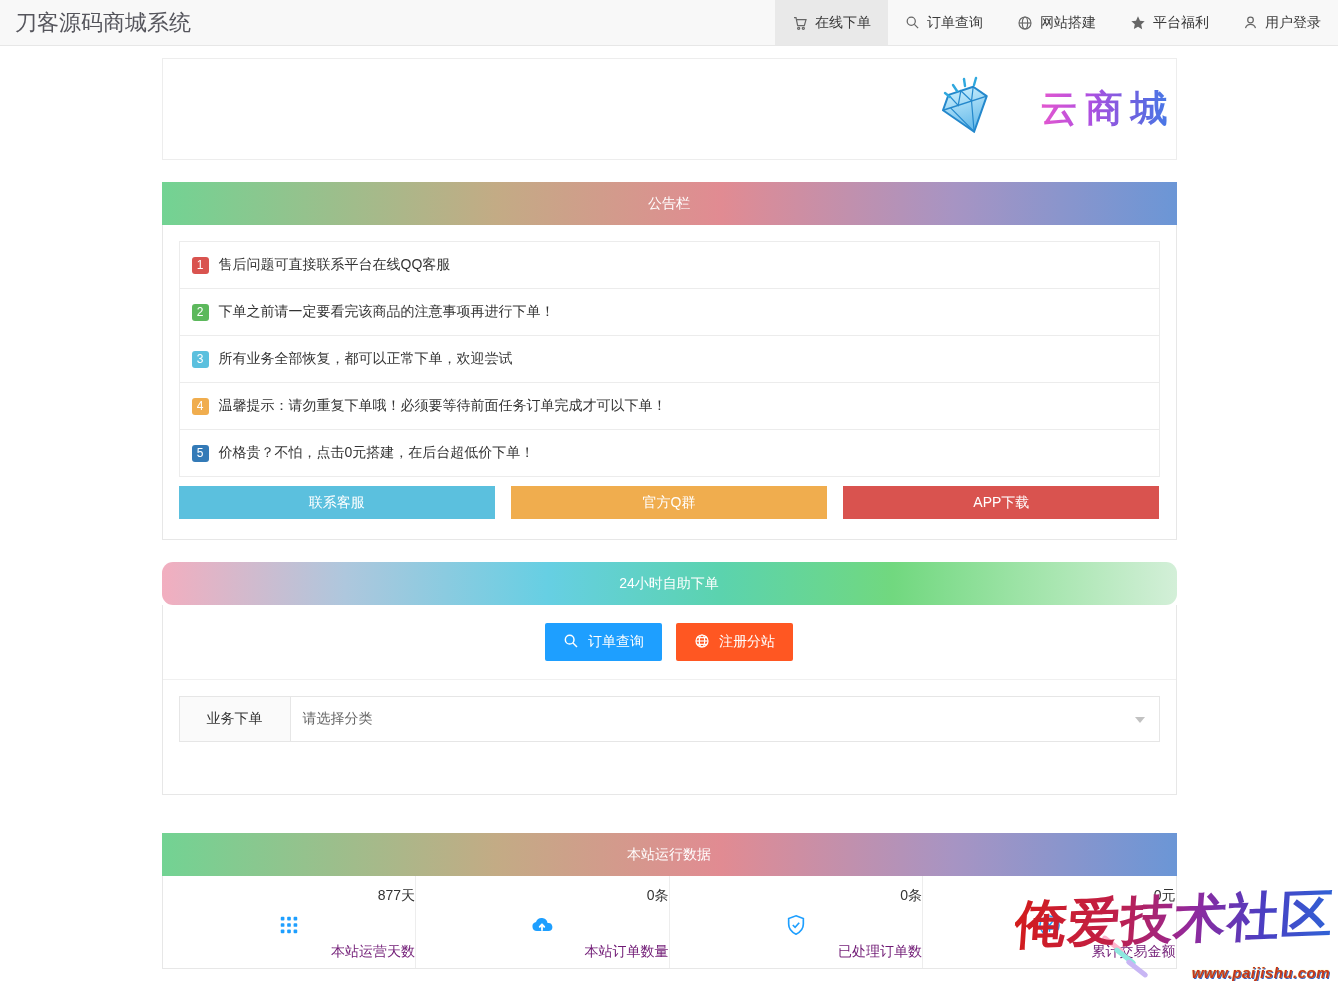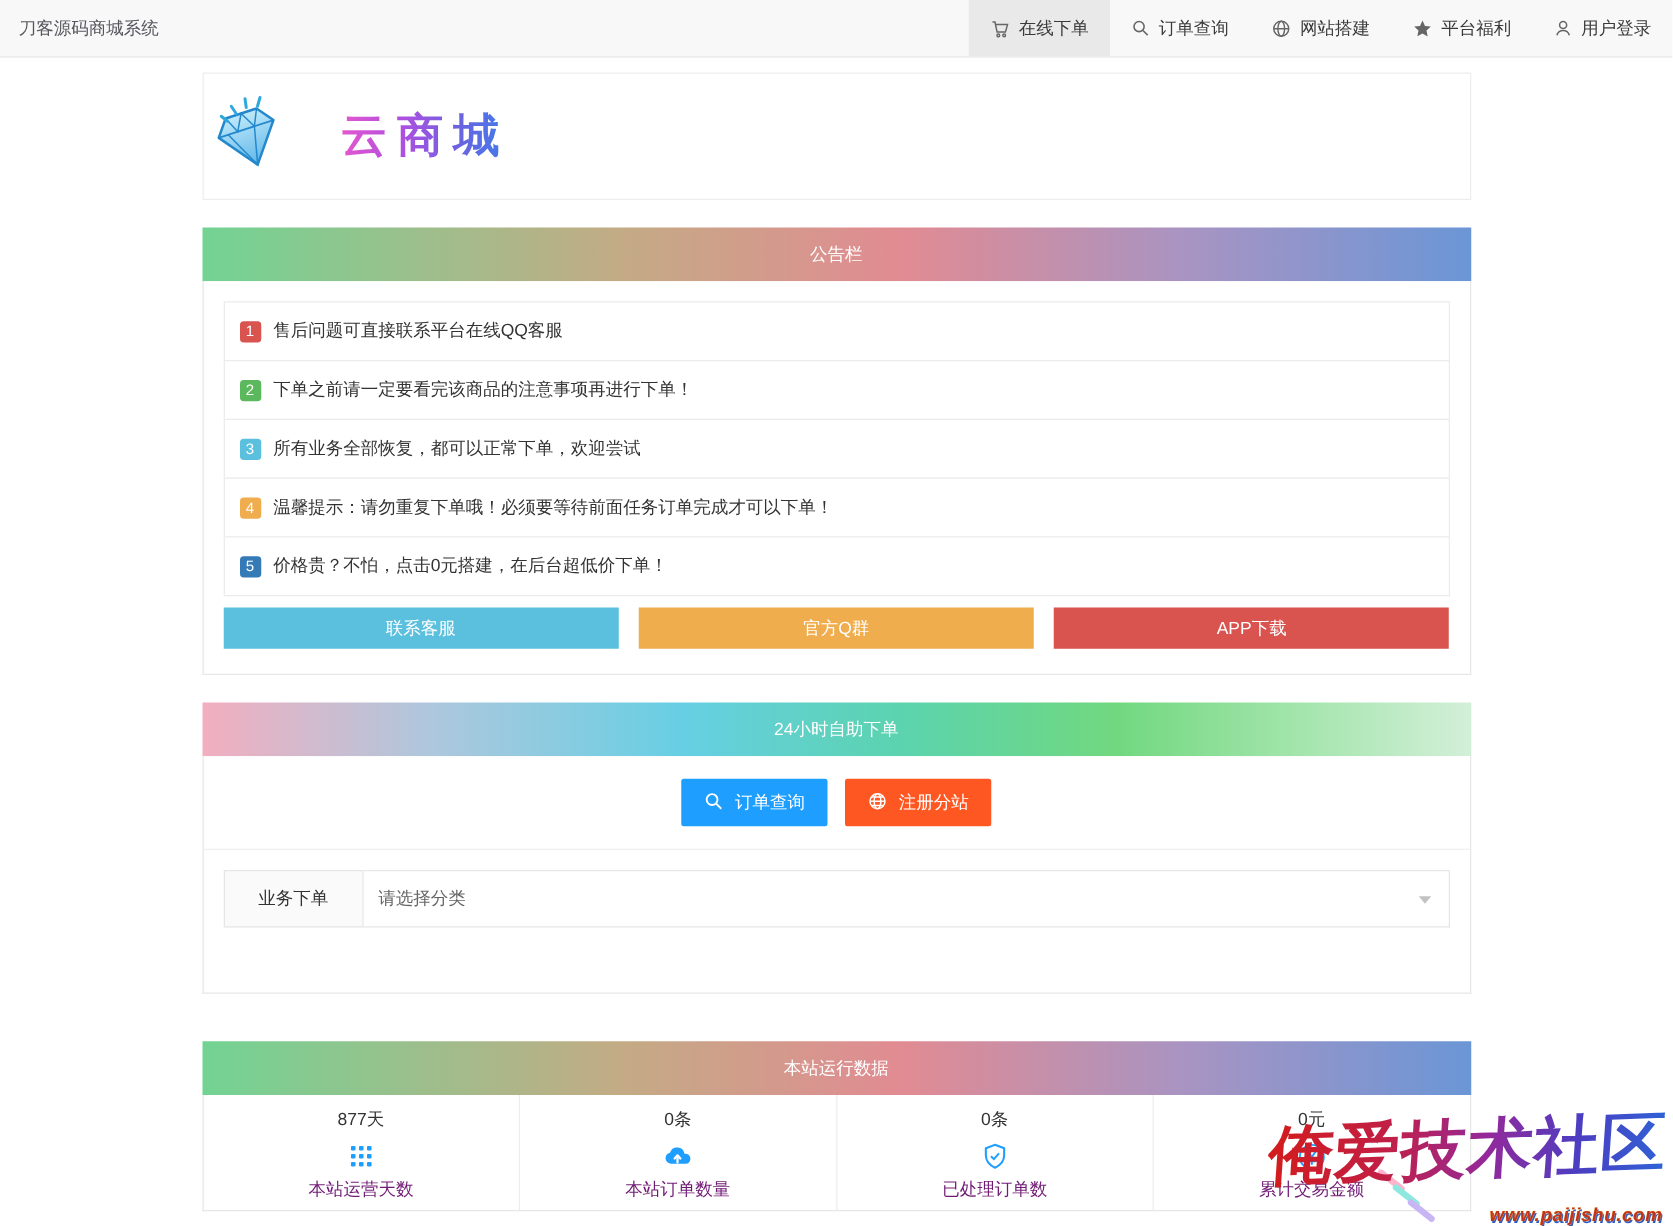--- a/index.html
+++ b/index.html
@@ -4,37 +4,37 @@
 <style>
   * { box-sizing: border-box; margin: 0; padding: 0; }
   html,body { width:1338px; height:981px; }
   body {
     font-family: "Liberation Sans", "DejaVu Sans", sans-serif;
     background:#fff; position:relative; overflow:hidden; color:#333;
   }
   
   .navbar { height:46px; background:#f8f8f8; border-bottom:1px solid #e7e7e7;
     display:flex; justify-content:space-between; align-items:stretch; }
-  .brand { padding-left:15px; font-size:14px; color:#55555c; display:flex; align-items:center;text-align:center; }
+  .brand { padding-left:15px; font-size:22px; color:#55555c; display:flex; align-items:center;text-align:center; }
   .nav-items { display:flex;margin-left:47px; }
   .nav-item { display:flex; align-items:center; gap:7px; padding:0 17px;
     font-size:14px; color:#3a3a3a; cursor:pointer; }
   .nav-item.active { background:#e9e9e9; }
   .nav-item svg { display:block; }
   
   .container { width:1015px; margin:0 auto; }
   .logo-box { margin-top:12px; height:102px; border:1px solid #ededed;
-    display:flex; align-items:center; justify-content:flex-start; background:#fff;gap:24px; }
+    display:flex; align-items:center; justify-content:flex-end; background:#fff;gap:24px; }
   .logo-text { font-size:37px; font-weight:bold; margin-left:14px; letter-spacing:8px;
     background:linear-gradient(90deg,#e357cf 0%,#b04fe0 35%,#6a63e0 70%,#3f7de8 100%);
     -webkit-background-clip:text; background-clip:text; color:transparent; }
   
   .section-header { height:43px; line-height:43px; text-align:center; color:#fff; font-size:14px; }
   .grad-warm { background:linear-gradient(90deg,#72d393 0%,#c3ab85 33%,#e18b92 55%,#a794c3 78%,#6b96d6 100%); }
-  .grad-cool { background:linear-gradient(90deg,#f2aebf 0%,#aec7dd 18%,#66cfe3 38%,#5bd3ae 55%,#71d87f 72%,#a9e6b1 88%,#d3efd8 100%); }
+  .grad-cool { background:linear-gradient(90deg,#f2aebf 0%,#aec7dd 18%,#66cfe3 38%,#5bd3ae 55%,#71d87f 72%,#a9e6b1 88%,#d3efd8 100%);border-radius:11px; }
   .mt22 { margin-top:22px; }
   .mt21 { margin-top:38px; }
   
   .ann-body { border:1px solid #e7e7e7; border-top:none; padding:16px 16px 20px; background:#fff; }
   .ann-row { display:flex; align-items:center; height:48px; border:1px solid #ececec;
     margin-top:-1px; padding-left:12px; font-size:14px; color:#333; background:#fff; }
   .ann-row:first-child { margin-top:0; }
   .badge { min-width:17px; height:17px; border-radius:3px; color:#fff; font-size:12px;
     display:flex; align-items:center; justify-content:center; margin-right:10px; padding:0 2px; }
   .b1{background:#d9534f}.b2{background:#5cb85c}.b3{background:#5bc0de}.b4{background:#f0ad4e}.b5{background:#337ab7}
@@ -53,21 +53,21 @@
   .form-label { width:112px; background:#fafafa; border:1px solid #e6e6e6;
     display:flex; align-items:center; justify-content:center; font-size:14px; color:#333; height:46px; }
   .form-select { flex:1; border:1px solid #e6e6e6; border-left:none; height:46px; background:#fff;
     display:flex; align-items:center; padding:0 12px; font-size:14px; color:#666;
     position:relative; cursor:pointer; }
   .sel-arrow { position:absolute; right:14px; top:20px; width:0; height:0;
     border-left:5px solid transparent; border-right:5px solid transparent;
     border-top:6px solid #c2c2c2; }
   
   .stats-row { border:1px solid #e7e7e7; border-top:none; display:flex; height:93px; background:#fff; }
-  .stat { flex:1; text-align:center; padding-top:11px; border-left:1px solid #ededed; }
+  .stat { flex:1; text-align:right; padding-top:11px; border-left:1px solid #ededed; }
   .stat:first-child { border-left:none; }
   .stat-value { font-size:14px; color:#333; }
   .stat-icon { height:26px; margin:7px 0 5px; display:flex; justify-content:center; align-items:center; }
   .stat-label { font-size:14px; color:#701a75; }
   
   .watermark { position:absolute; right:0; bottom:0; width:360px; height:110px; pointer-events:none; }
   .wm-text { position:absolute; right:5px; bottom:26px; font-size:52px; font-weight:bold;
     letter-spacing:1px; white-space:nowrap; transform:skewX(-6deg) rotate(-2deg);
     background:linear-gradient(90deg,#d31c1c 0%,#c11f46 30%,#93299b 55%,#4b3ec2 78%,#2f63d6 100%);
     -webkit-background-clip:text; background-clip:text; color:transparent; }

